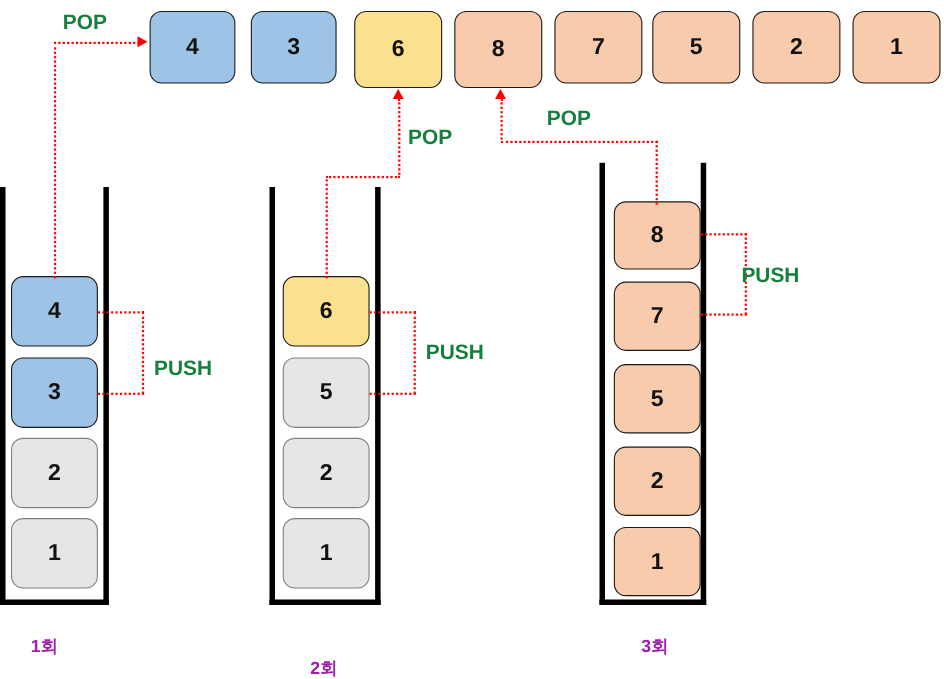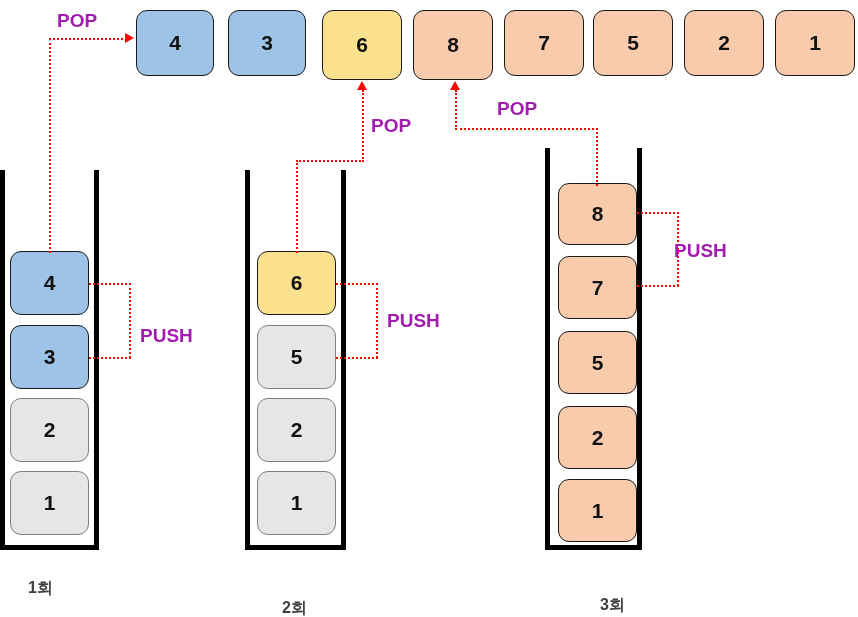--- a/index.html
+++ b/index.html
@@ -41,28 +41,28 @@
   .stack-wall {
     position: absolute;
     background: #000000;
   }
 
   
   .caption {
     position: absolute;
     font-size: 16px;
     font-weight: bold;
-    color: #404040;
+    color: #a21caf;
     white-space: nowrap;
   }
   .op-label {
     position: absolute;
     font-size: 19px;
     font-weight: bold;
-    color: #a21caf;
+    color: #15803d;
     white-space: nowrap;
   }
 
   
   .dline {
     position: absolute;
   }
   .dline.h {
     height: 0;
     border-top: 2.5px dotted #FF0000;
@@ -158,15 +158,15 @@
   <div class="dline v" style="left:677px; top:212px; height:74px;"></div>
   <div class="dline h" style="left:637px; top:285px; width:42px;"></div>
   <div class="op-label" style="left:674px; top:240px;">PUSH</div>
 
   <div class="dline v" style="left:596px; top:128px; height:58px;"></div>
   <div class="dline h" style="left:455px; top:128px; width:143px;"></div>
   <div class="dline v" style="left:455px; top:90px;  height:40px;"></div>
   <div class="arrowhead up" style="left:450px; top:81px;"></div>
   <div class="op-label" style="left:497px; top:98px;">POP</div>
 
-  <div class="caption" style="left:600px; top:578px;margin-top:17px;">3회</div>
+  <div class="caption" style="left:583px; top:578px;">3회</div>
 
 </div>
 
 </body></html>

